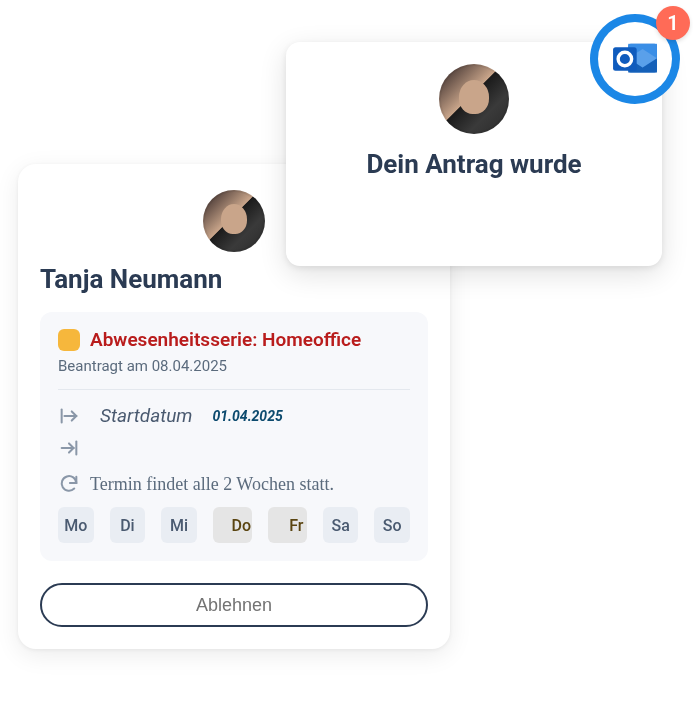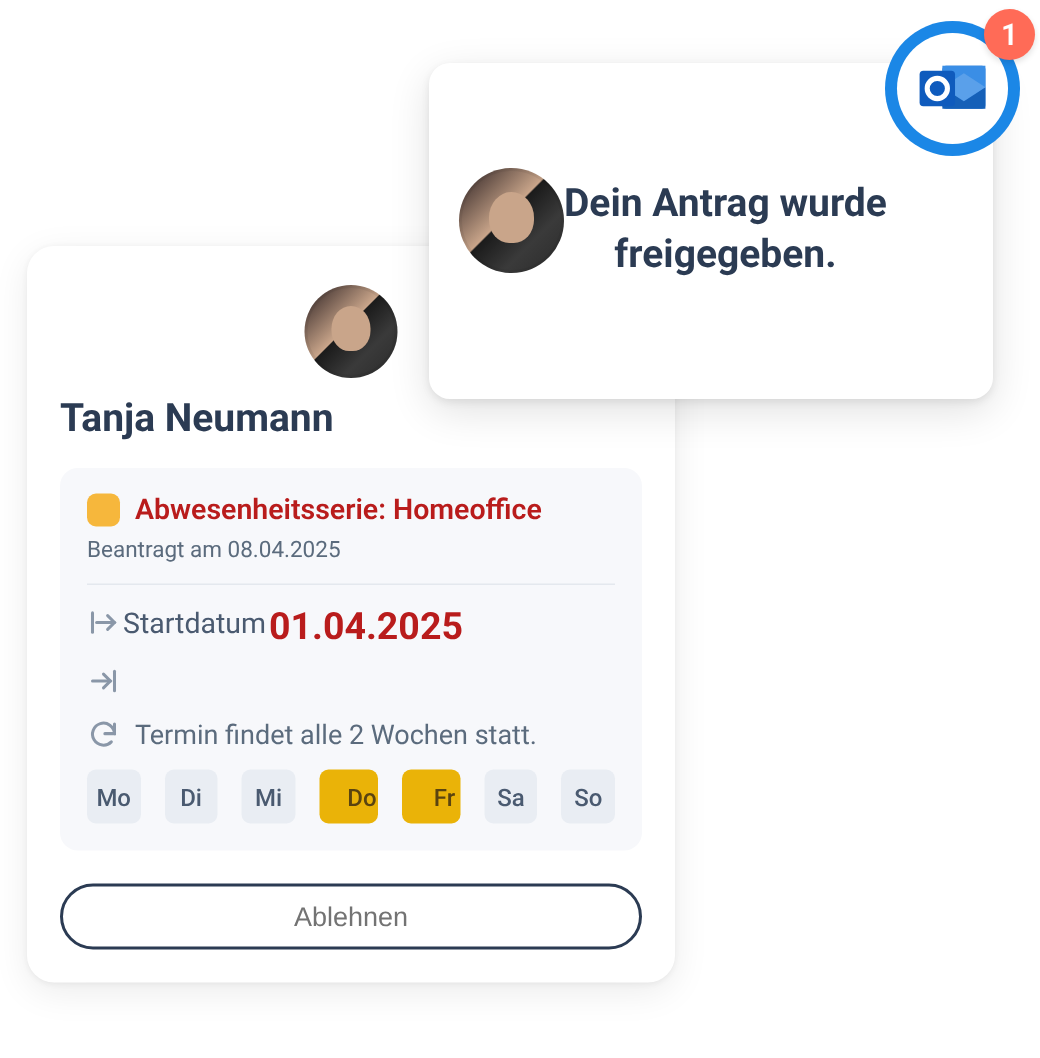--- a/index.html
+++ b/index.html
@@ -79,43 +79,46 @@
     margin-bottom: 14px;
   }
   .divider {
     height: 1px;
     background: #e4e8ee;
     margin-bottom: 14px;
   }
 
   .date-row {
     display: flex;
-    gap: 2px;
+    align-items: center;
+    gap: 20px;
     margin-bottom: 10px;
+    font-style: italic;
   }
   .date-row .icon {
     width: 22px; height: 22px;
     color: #8a97a8;
     flex: 0 0 auto;
   }
   .date-label {
     font-size: 19px;
     color: #4a5a70;
   }
   .date-value {
-    font-size: 25px;
+    font-size: 14px;
     font-weight: 700;
-    color: #b91c1c;
+    color: #0c4a6e;
   }
 
   .recur-row {
     display: flex;
     align-items: center;
     gap: 10px;
     margin: 14px 0 12px 0;
+    font-family: Liberation Serif, serif;
   }
   .recur-row .icon {
     width: 22px; height: 22px;
     color: #8a97a8;
   }
   .recur-text {
     font-size: 18px;
     color: #5b6b7d;
   }
 
@@ -128,21 +131,21 @@
     border-radius: 6px;
     display: flex;
     align-items: center;
     justify-content: center;
     font-size: 16px;
     font-weight: 500;
     color: #4a5a70;
     background: #e9edf3;
   }
   .day-chip.active {
-    background: #eab308;
+    background: #e5e5e5;
     color: #5a4410;
     padding-left: 18px;
   }
 
   .button-row {
     display: flex;
     gap: 14px;
     margin-top: 22px;
   }
   .btn {
@@ -172,20 +175,21 @@
     position: absolute;
     left: 286px;
     top: 42px;
     width: 376px;
     height: 224px;
     background: #fff;
     border-radius: 14px;
     box-shadow: 0 8px 28px rgba(0,0,0,0.12), 0 2px 6px rgba(0,0,0,0.08);
     padding: 22px 20px;
     display: flex;
+    flex-direction: column;
     align-items: center;
   }
   .notif-card .avatar {
     width: 70px; height: 70px;
     margin-bottom: 14px;
   }
   .notif-card .avatar::after {
     left: 20px; top: 16px; width: 30px; height: 34px;
   }
   .notif-text {
@@ -298,21 +302,20 @@
 
   <div class="button-row">
     <button class="btn btn-outline">Ablehnen</button>
   </div>
 </div>
 
 <div class="notif-card">
   <div class="avatar"></div>
   <div class="notif-text">
     <span>Dein Antrag wurde</span><br>
-    <span>freigegeben.</span>
   </div>
 </div>
 
 <div class="outlook-badge">
   <div class="outlook-inner">
     <svg class="outlook-svg" viewBox="0 0 64 64">
       <rect x="24" y="14" width="34" height="34" rx="3" fill="#1f6fd0"></rect>
       <rect x="24" y="14" width="34" height="17" fill="#3a8ee6"></rect>
       <polygon points="24,31 41,42 58,31 58,48 24,48" fill="#1560b8"></polygon>
       <polygon points="24,31 41,20 58,31 41,42" fill="#5aa0ea"></polygon>

